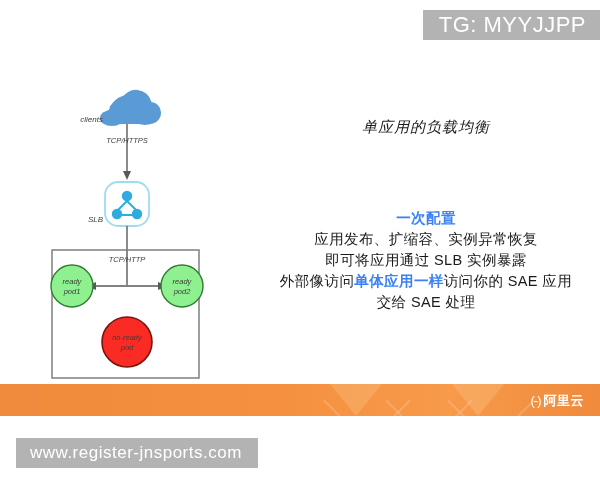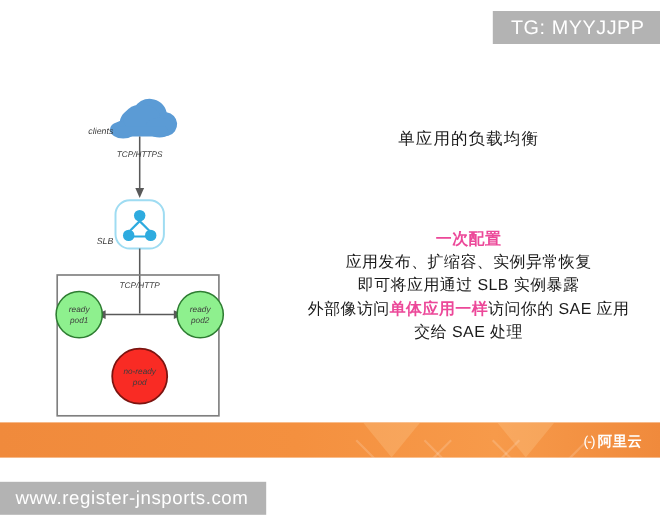--- a/index.html
+++ b/index.html
@@ -24,25 +24,25 @@
     letter-spacing: 0.5px;
     white-space: nowrap;
     display: flex;
     align-items: center;
   }
   #wm-top {
     top: 10px;
     right: 0;
     height: 30px;
     padding: 0 14px 0 16px;
-    font-size: 18px;
+    font-size: 22px;
     text-align: right;
   }
   #wm-bottom {
-    left: 0;
+    left: 16px;
     top: 438px;
     height: 30px;
     padding: 0 16px 0 14px;
     font-size: 17px;
   }
 
   
   #diagram {
     position: absolute;
     left: 17px;
@@ -66,29 +66,30 @@
     width: 336px;
     text-align: center;
     color: #1a1a1a;
   }
   #slide-title {
     font-size: 15px;
     font-weight: 400;
     letter-spacing: 1px;
     margin: 0 0 72px 0;
     line-height: 1.2;
+    font-style: italic;
   }
   .copy-line {
     font-size: 14.5px;
     line-height: 21px;
     letter-spacing: 0.4px;
     white-space: nowrap;
     font-weight: 400;
   }
-  .accent { color: #ec4899; font-weight: 700; }
+  .accent { color: #3b82f6; font-weight: 700; }
 
   
   #banner {
     position: absolute;
     left: 0;
     top: 384px;
     width: 600px;
     height: 32px;
     background: linear-gradient(90deg, #f08a3c 0%, #f4903f 45%, #f79a4a 75%, #f08a3c 100%);
     overflow: hidden;

